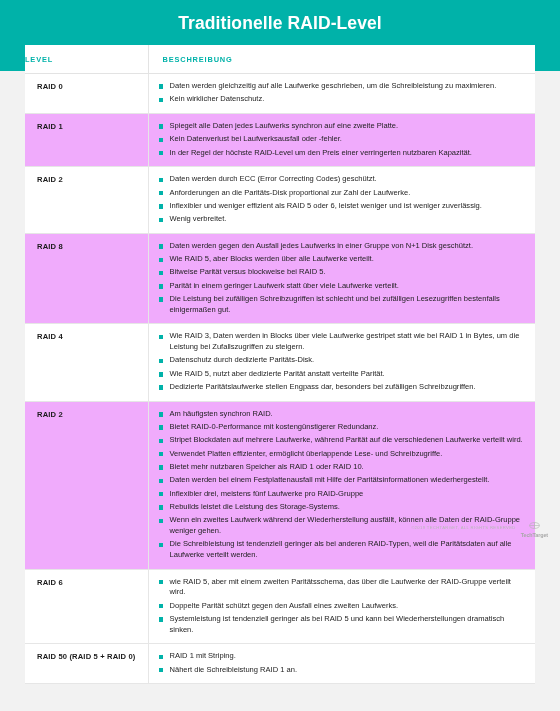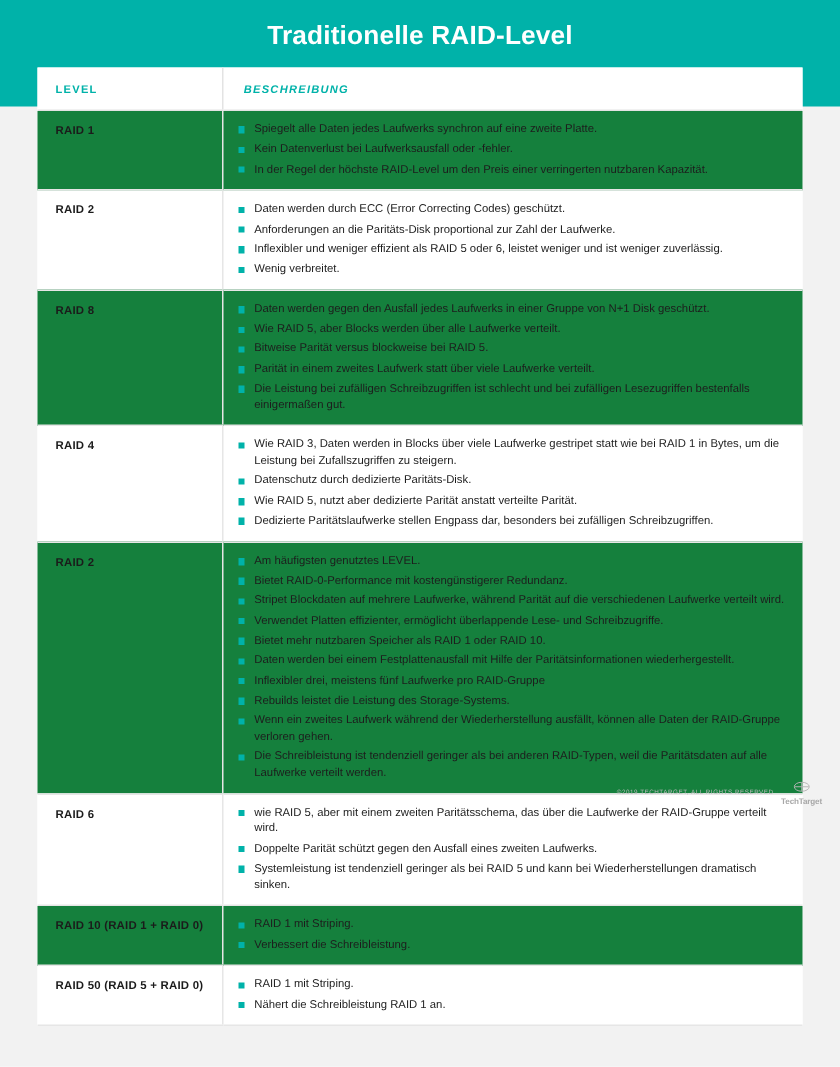--- a/index.html
+++ b/index.html
@@ -44,27 +44,27 @@
   }
   table.raid col.c-level { width: 123px; }
   table.raid col.c-desc  { width: 387px; }
   thead th {
     background: #ffffff;
     color: #00b2a9;
     font-size: 7.4px;
     font-weight: bold;
     letter-spacing: 0.85px;
     text-align: left;
-    padding: 10px 8px 9px 12px;
+    padding: 10px 8px 9px 0;
     vertical-align: middle;
     border-bottom: 1px solid #e3e3e3;
   }
-  thead th.desc-h { padding-left: 14px; border-left: 1px solid #e3e3e3; font-style: italic; }
+  thead th.desc-h { padding-left: 14px; border-left: 1px solid #e3e3e3; }
   tbody tr.row-odd  td { background: #ffffff; }
-  tbody tr.row-even td { background: #15803d; }
+  tbody tr.row-even td { background: #f0abfc; }
   tbody td {
     vertical-align: top;
     border-bottom: 1px solid #e6e6e6;
   }
   td.level {
     padding: 8px 6px 9px 12px;
     font-size: 7.6px;
     font-weight: bold;
     color: #1b1b1b;
     letter-spacing: 0.15px;
@@ -135,20 +135,29 @@
           <col class="c-level">
           <col class="c-desc">
         </colgroup>
       <thead>
         <tr>
           <th class="level-h">LEVEL</th>
           <th class="desc-h">BESCHREIBUNG</th>
         </tr>
       </thead>
       <tbody id="tbody">
+          <tr class="row-odd">
+            <td class="level">RAID 0</td>
+            <td class="desc">
+              <ul class="bullets">
+                <li>Daten werden gleichzeitig auf alle Laufwerke geschrieben, um die Schreibleistung zu maximieren.</li>
+                <li>Kein wirklicher Datenschutz.</li>
+              </ul>
+            </td>
+          </tr>
           <tr class="row-even">
             <td class="level">RAID 1</td>
             <td class="desc">
               <ul class="bullets">
                 <li>Spiegelt alle Daten jedes Laufwerks synchron auf eine zweite Platte.</li>
                 <li>Kein Datenverlust bei Laufwerksausfall oder -fehler.</li>
                 <li>In der Regel der höchste RAID-Level um den Preis einer verringerten nutzbaren Kapazität.</li>
               </ul>
             </td>
           </tr>
@@ -163,69 +172,60 @@
               </ul>
             </td>
           </tr>
           <tr class="row-even">
             <td class="level">RAID 8</td>
             <td class="desc">
               <ul class="bullets">
                 <li>Daten werden gegen den Ausfall jedes Laufwerks in einer Gruppe von N+1 Disk geschützt.</li>
                 <li>Wie RAID 5, aber Blocks werden über alle Laufwerke verteilt.</li>
                 <li>Bitweise Parität versus blockweise bei RAID 5.</li>
-                <li>Parität in einem zweites Laufwerk statt über viele Laufwerke verteilt.</li>
+                <li>Parität in einem geringer Laufwerk statt über viele Laufwerke verteilt.</li>
                 <li>Die Leistung bei zufälligen Schreibzugriffen ist schlecht und bei zufälligen Lesezugriffen bestenfalls einigermaßen gut.</li>
               </ul>
             </td>
           </tr>
           <tr class="row-odd">
             <td class="level">RAID 4</td>
             <td class="desc">
               <ul class="bullets">
                 <li>Wie RAID 3, Daten werden in Blocks über viele Laufwerke gestripet statt wie bei RAID 1 in Bytes, um die Leistung bei Zufallszugriffen zu steigern.</li>
                 <li>Datenschutz durch dedizierte Paritäts-Disk.</li>
                 <li>Wie RAID 5, nutzt aber dedizierte Parität anstatt verteilte Parität.</li>
                 <li>Dedizierte Paritätslaufwerke stellen Engpass dar, besonders bei zufälligen Schreibzugriffen.</li>
               </ul>
             </td>
           </tr>
           <tr class="row-even">
             <td class="level">RAID 2</td>
             <td class="desc">
               <ul class="bullets">
-                <li>Am häufigsten genutztes LEVEL.</li>
+                <li>Am häufigsten synchron RAID.</li>
                 <li>Bietet RAID-0-Performance mit kostengünstigerer Redundanz.</li>
                 <li>Stripet Blockdaten auf mehrere Laufwerke, während Parität auf die verschiedenen Laufwerke verteilt wird.</li>
                 <li>Verwendet Platten effizienter, ermöglicht überlappende Lese- und Schreibzugriffe.</li>
                 <li>Bietet mehr nutzbaren Speicher als RAID 1 oder RAID 10.</li>
                 <li>Daten werden bei einem Festplattenausfall mit Hilfe der Paritätsinformationen wiederhergestellt.</li>
                 <li>Inflexibler drei, meistens fünf Laufwerke pro RAID-Gruppe</li>
                 <li>Rebuilds leistet die Leistung des Storage-Systems.</li>
-                <li>Wenn ein zweites Laufwerk während der Wiederherstellung ausfällt, können alle Daten der RAID-Gruppe verloren gehen.</li>
+                <li>Wenn ein zweites Laufwerk während der Wiederherstellung ausfällt, können alle Daten der RAID-Gruppe weniger gehen.</li>
                 <li>Die Schreibleistung ist tendenziell geringer als bei anderen RAID-Typen, weil die Paritätsdaten auf alle Laufwerke verteilt werden.</li>
               </ul>
             </td>
           </tr>
           <tr class="row-odd">
             <td class="level">RAID 6</td>
             <td class="desc">
               <ul class="bullets">
                 <li>wie RAID 5, aber mit einem zweiten Paritätsschema, das über die Laufwerke der RAID-Gruppe verteilt wird.</li>
                 <li>Doppelte Parität schützt gegen den Ausfall eines zweiten Laufwerks.</li>
                 <li>Systemleistung ist tendenziell geringer als bei RAID 5 und kann bei Wiederherstellungen dramatisch sinken.</li>
-              </ul>
-            </td>
-          </tr>
-          <tr class="row-even">
-            <td class="level">RAID 10 (RAID 1 + RAID 0)</td>
-            <td class="desc">
-              <ul class="bullets">
-                <li>RAID 1 mit Striping.</li>
-                <li>Verbessert die Schreibleistung.</li>
               </ul>
             </td>
           </tr>
           <tr class="row-odd">
             <td class="level">RAID 50 (RAID 5 + RAID 0)</td>
             <td class="desc">
               <ul class="bullets">
                 <li>RAID 1 mit Striping.</li>
                 <li>Nähert die Schreibleistung RAID 1 an.</li>
               </ul>

